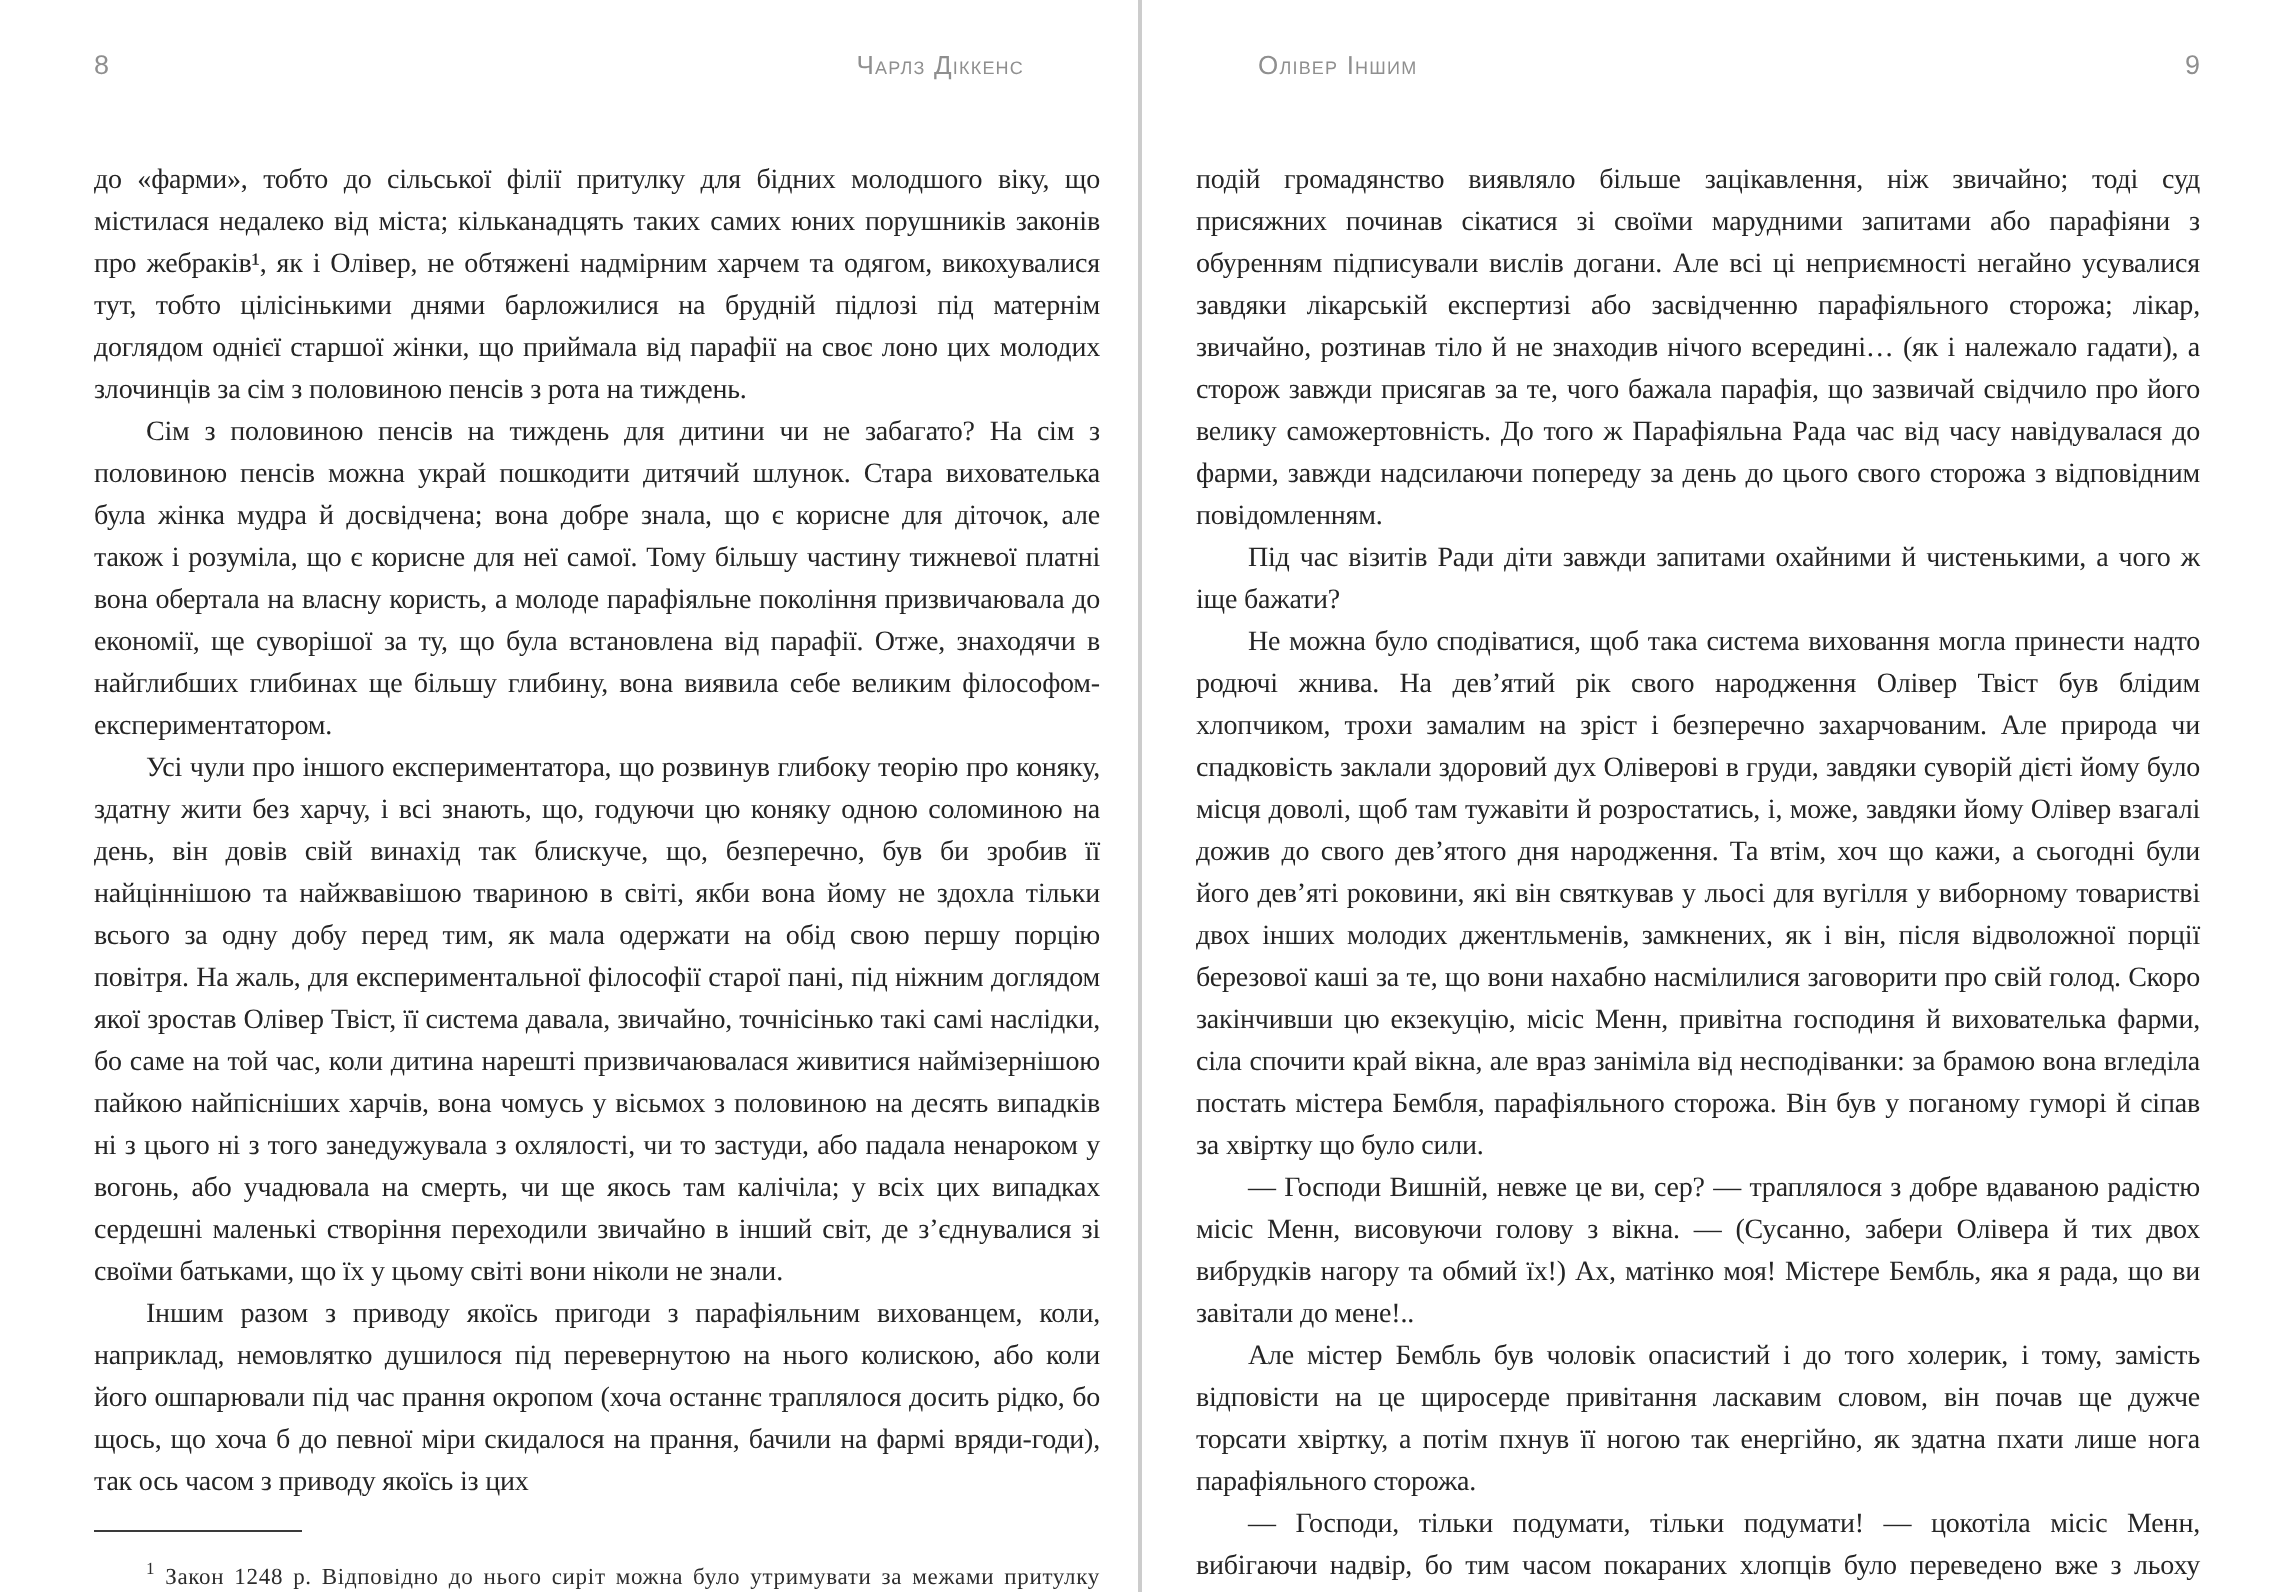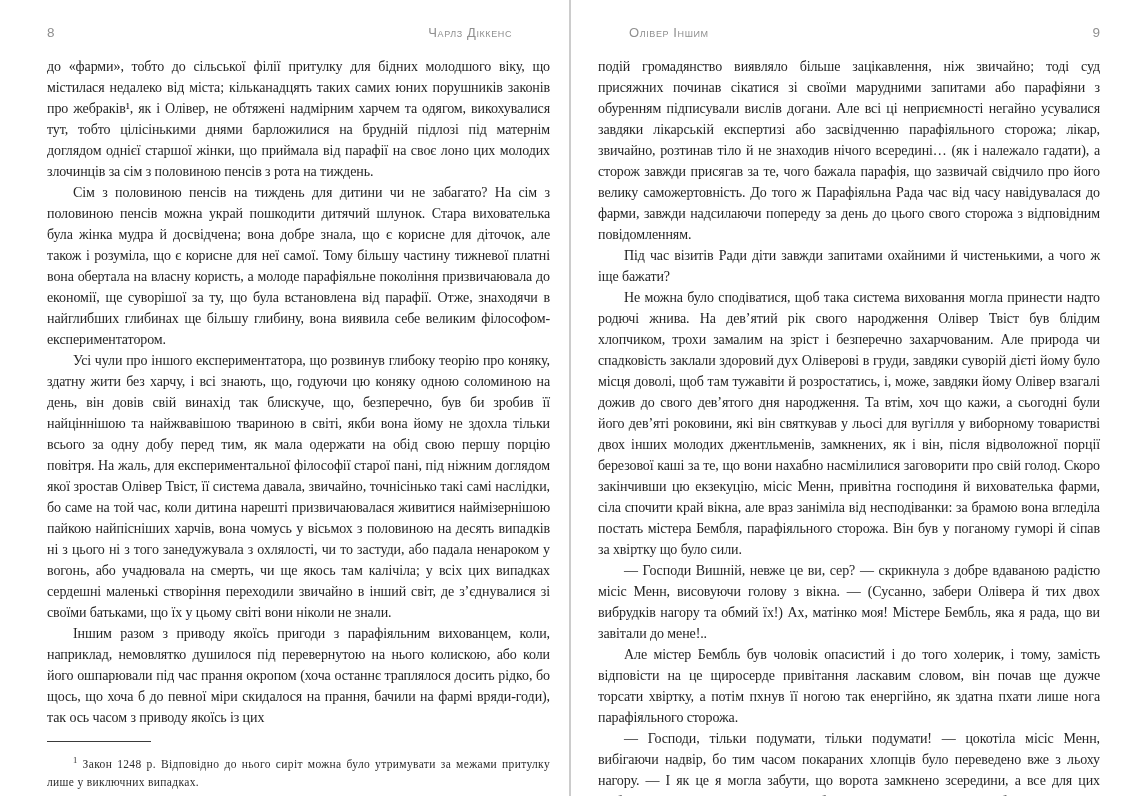--- a/index.html
+++ b/index.html
@@ -69,21 +69,21 @@
   }
   .body-text p {
     margin: 0;
     font-size: 14px;
     line-height: 21px;
     letter-spacing: -0.1px;
     color: #252525;
     text-align: justify;
   }
   p.indent { text-indent: 26px; }
-  p.noindent { text-indent: 0; }
+  p.noindent { text-indent: 0; margin-top: 24px; }
 
   .footnote {
     margin-top: 13px;
   }
   .footnote-rule {
     width: 104px;
     height: 0;
     border-top: 1.5px solid #3a3a3a;
     margin-bottom: 9px;
   }
@@ -126,19 +126,19 @@
 
   <section class="page page-right">
     <header class="page-header">
       <span class="running-head rh-right">Олівер Іншим</span>
       <span class="folio folio-right">9</span>
     </header>
     <div class="body-text">
       <p class="noindent">подій громадянство виявляло більше зацікавлення, ніж звичайно; тоді суд присяжних починав сікатися зі своїми марудними запитами або парафіяни з обуренням підписували вислів догани. Але всі ці неприємності негайно усувалися завдяки лікарській експертизі або засвідченню парафіяльного сторожа; лікар, звичайно, розтинав тіло й не знаходив нічого всередині… (як і належало гадати), а сторож завжди присягав за те, чого бажала парафія, що зазвичай свідчило про його велику саможертовність. До того ж Парафіяльна Рада час від часу навідувалася до фарми, завжди надсилаючи попереду за день до цього свого сторожа з відповідним повідомленням.</p>
       <p class="indent">Під час візитів Ради діти завжди запитами охайними й чистенькими, а чого ж іще бажати?</p>
       <p class="indent">Не можна було сподіватися, щоб така система виховання могла принести надто родючі жнива. На дев’ятий рік свого народження Олівер Твіст був блідим хлопчиком, трохи замалим на зріст і безперечно захарчованим. Але природа чи спадковість заклали здоровий дух Оліверові в груди, завдяки суворій дієті йому було місця доволі, щоб там тужавіти й розростатись, і, може, завдяки йому Олівер взагалі дожив до свого дев’ятого дня народження. Та втім, хоч що кажи, а сьогодні були його дев’яті роковини, які він святкував у льосі для вугілля у виборному товаристві двох інших молодих джентльменів, замкнених, як і він, після відволожної порції березової каші за те, що вони нахабно насмілилися заговорити про свій голод. Скоро закінчивши цю екзекуцію, місіс Менн, привітна господиня й вихователька фарми, сіла спочити край вікна, але враз заніміла від несподіванки: за брамою вона вгледіла постать містера Бембля, парафіяльного сторожа. Він був у поганому гуморі й сіпав за хвіртку що було сили.</p>
-      <p class="indent">— Господи Вишній, невже це ви, сер? — скрикнула з добре вдаваною радістю місіс Менн, висовуючи голову з вікна. — (Сусанно, забери Олівера й тих двох вибрудків нагору та обмий їх!) Ах, матінко моя! Містере Бембль, яка я рада, що ви завітали до мене!..</p>
+      <p class="indent">— Господи Вишній, невже це ви, сер? — траплялося з добре вдаваною радістю місіс Менн, висовуючи голову з вікна. — (Сусанно, забери Олівера й тих двох вибрудків нагору та обмий їх!) Ах, матінко моя! Містере Бембль, яка я рада, що ви завітали до мене!..</p>
       <p class="indent">Але містер Бембль був чоловік опасистий і до того холерик, і тому, замість відповісти на це щиросерде привітання ласкавим словом, він почав ще дужче торсати хвіртку, а потім пхнув її ногою так енергійно, як здатна пхати лише нога парафіяльного сторожа.</p>
       <p class="indent">— Господи, тільки подумати, тільки подумати! — цокотіла місіс Менн, вибігаючи надвір, бо тим часом покараних хлопців було переведено вже з льоху нагору. — І як це я могла забути, що ворота замкнено зсередини, а все для цих любих діточок! Заходьте, містере Бембль, прошу, прошу, заходьте ж бо!</p>
     </div>
   </section>
 
 </div>
 
 </body></html>

